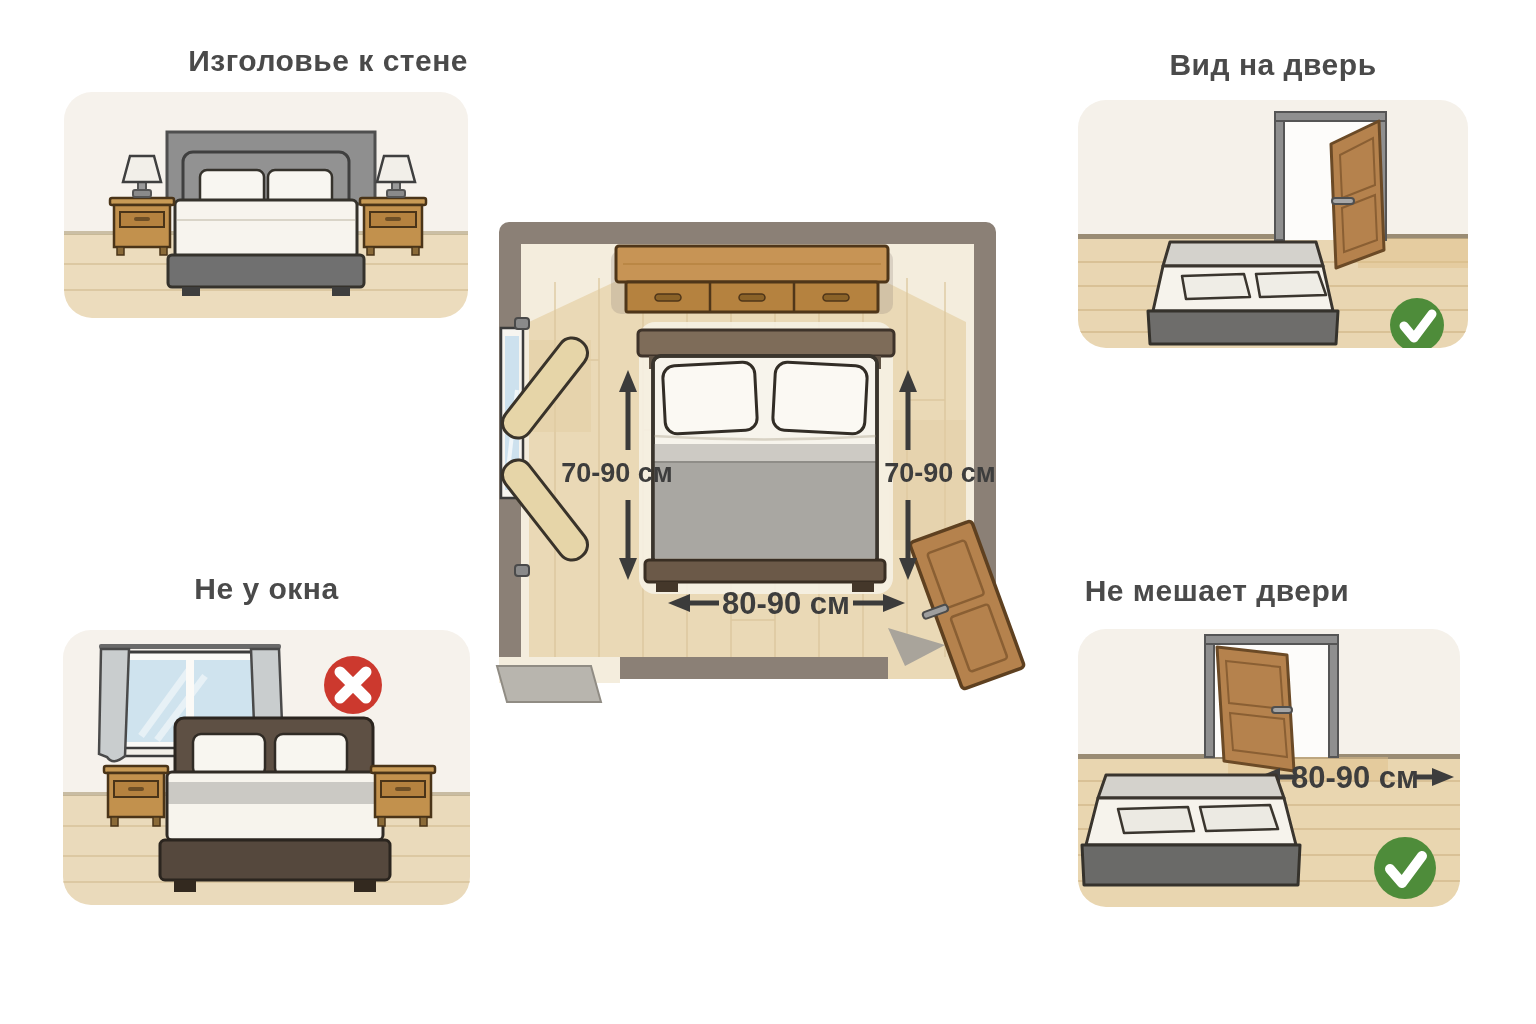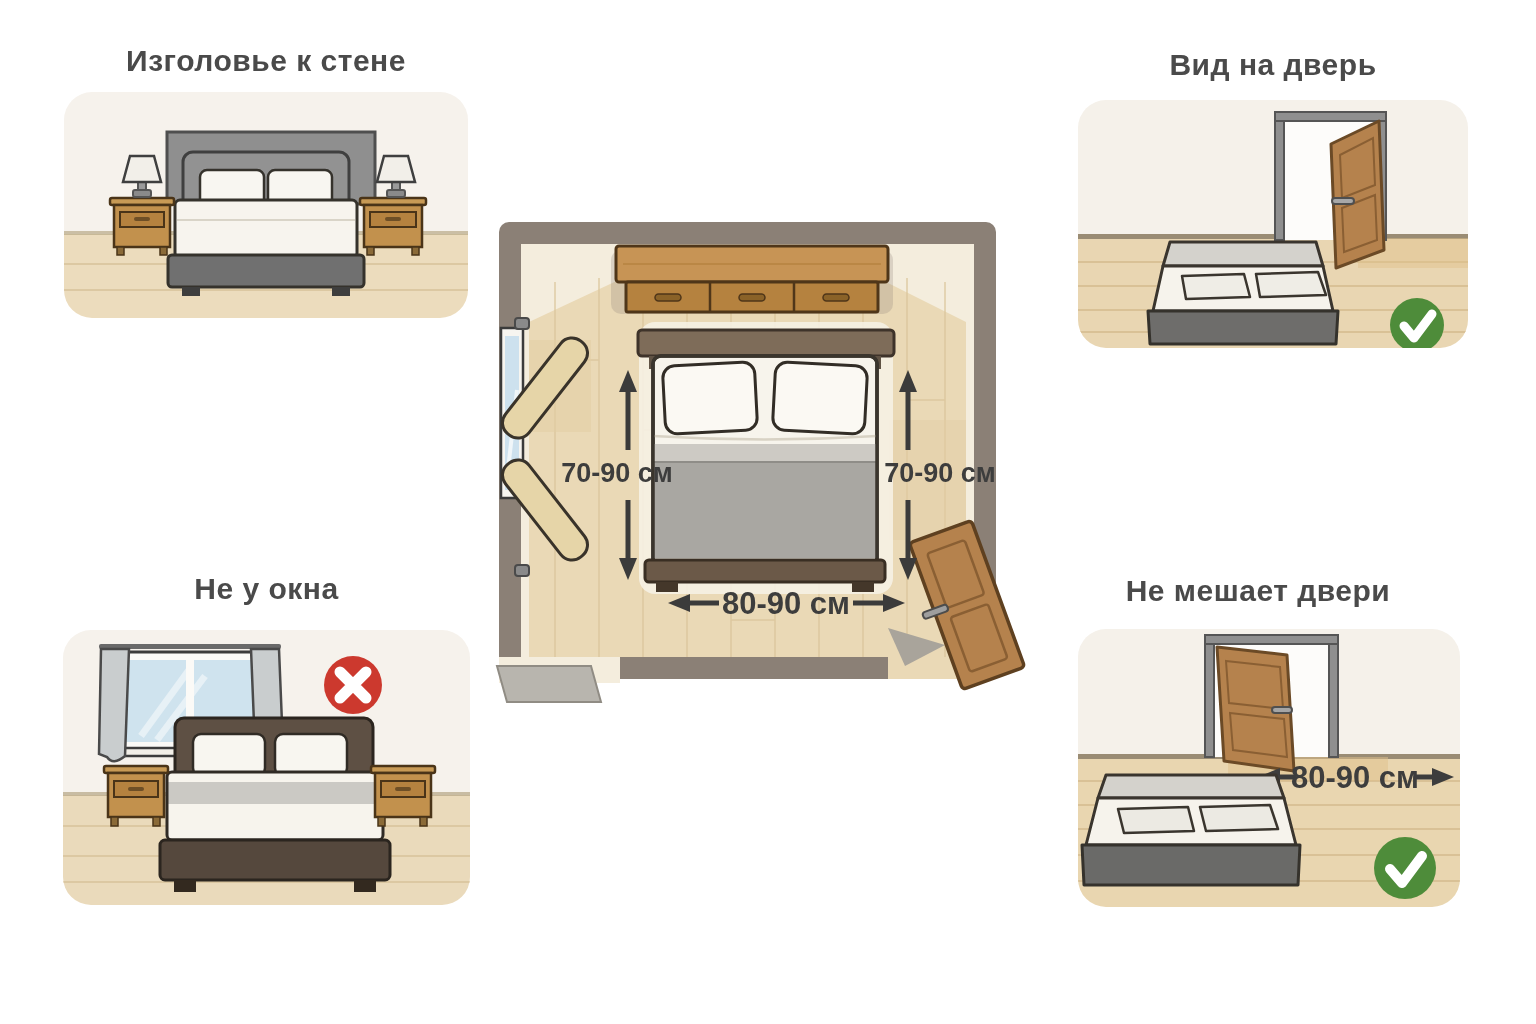--- a/index.html
+++ b/index.html
@@ -16,24 +16,24 @@
   }
   .panel svg,.plan svg{display:block;width:100%;height:100%;}
   .plan{position:absolute;}
   .meas{font-family:"Liberation Sans","DejaVu Sans",sans-serif;font-weight:700;fill:#3d3d3d;}
 </style>
 </head>
 <body>
 
 <div class="canvas">
 
-  <div class="panel-title" style="left:64px;top:44px;width:404px;">Изголовье к стене</div>
+  <div class="panel-title" style="left:64px;top:44px;width:404px;text-align:right;">Изголовье к стене</div>
   <div class="panel-title" style="left:1078px;top:48px;width:390px;">Вид на дверь</div>
   <div class="panel-title" style="left:63px;top:572px;width:407px;">Не у окна</div>
-  <div class="panel-title" style="left:1067px;top:574px;width:382px;">Не мешает двери</div>
+  <div class="panel-title" style="left:1026px;top:574px;width:382px;">Не мешает двери</div>
 
   <div class="panel" style="left:64px;top:92px;width:404px;height:226px;">
     <svg viewBox="0 0 404 226">
       <rect x="0" y="0" width="404" height="142" fill="#f6f2ec"></rect>
       <rect x="0" y="142" width="404" height="84" fill="#ecdcbd"></rect>
       <rect x="0" y="139" width="404" height="4" fill="#b9a988" opacity=".7"></rect>
       <path d="M0 172 H404 M0 198 H404" stroke="#dcc8a2" stroke-width="2"></path>
       <rect x="103" y="40" width="208" height="72" fill="#8f8f8f" stroke="#4f4f4f" stroke-width="3"></rect>
       <g>
         <rect x="119" y="60" width="166" height="86" rx="10" fill="#929292" stroke="#3f3f3f" stroke-width="3"></rect>

